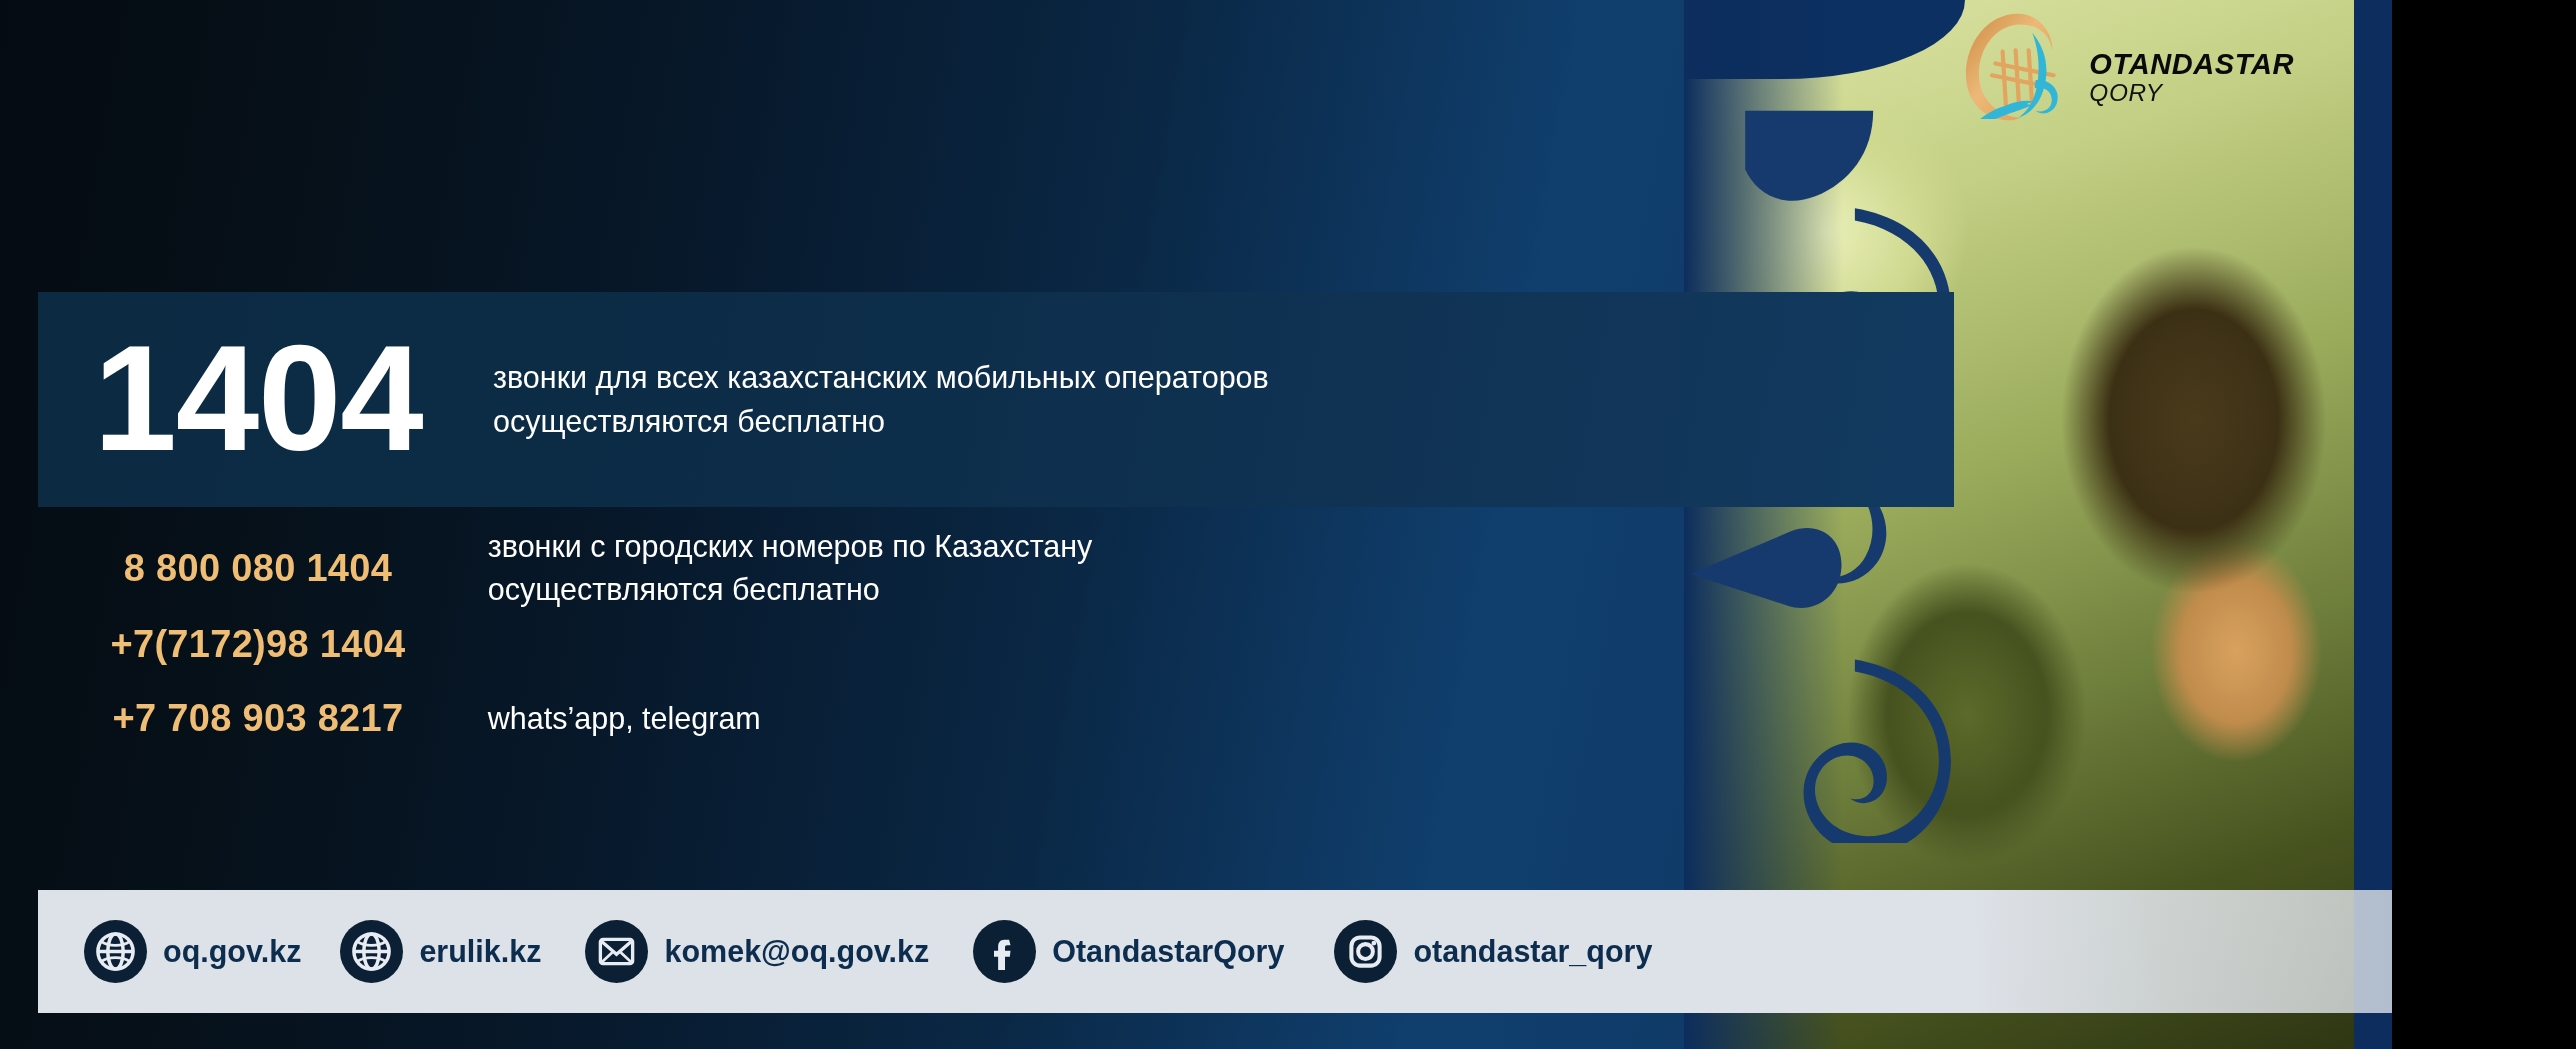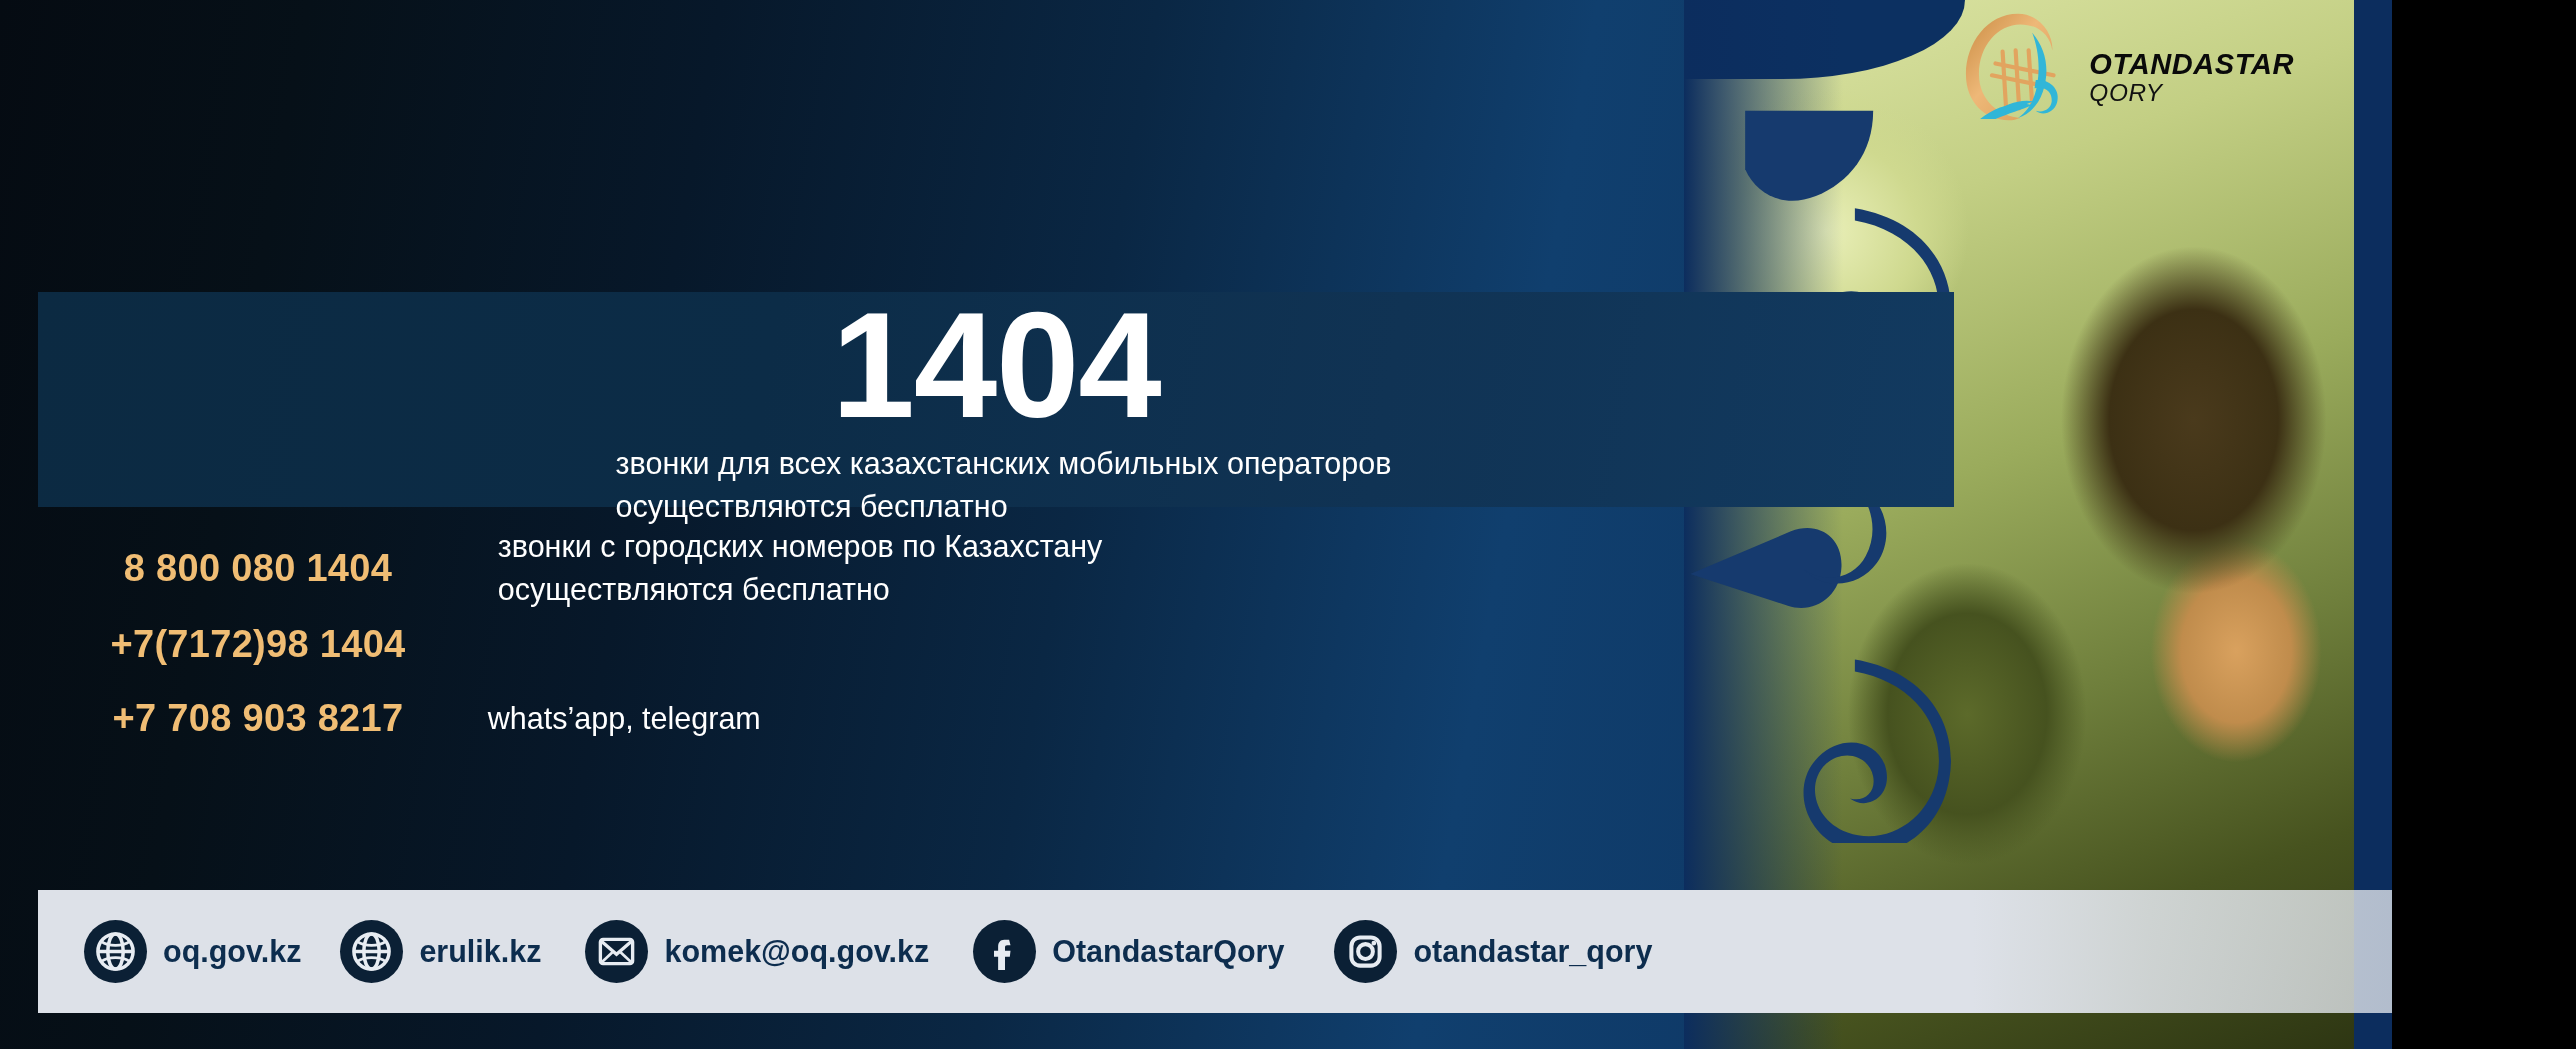--- a/index.html
+++ b/index.html
@@ -97,21 +97,21 @@
   }
 
   
   .panel{
     position:absolute;left:38px;top:292px;width:1916px;height:215px;
     background:linear-gradient(100deg,#0c2a42 0%,#0c2c47 38%,#103354 70%,#123a60 100%);
     z-index:4;
   }
   .row-main{
     position:absolute;left:38px;top:292px;width:1916px;height:215px;
-    display:flex;align-items:center;z-index:6;flex-direction:column;
+    display:flex;align-items:center;z-index:6;
   }
   .big-number{
     width:440px;flex:0 0 auto;text-align:center;
     color:#ffffff;font-size:150px;font-weight:bold;
     letter-spacing:-1.2px;line-height:1;
     transform:translateY(-2.4px);
   }
   .row-main .desc{
     color:#ffffff;font-size:30.5px;line-height:1.42;
     margin-left:15px;
@@ -121,21 +121,21 @@
   .rows{position:absolute;left:38px;top:525px;width:1954px;z-index:6;}
   .prow{display:flex;align-items:center;margin-bottom:8px;}
   .prow .num{
     width:440px;flex:0 0 auto;text-align:center;
     color:#f0bd74;font-size:38px;font-weight:bold;letter-spacing:0.3px;
     white-space:nowrap;
   }
   .prow .desc{
     color:#ffffff;font-size:30.5px;line-height:1.42;margin-left:9.8px;
   }
-  .prow.r1{margin-bottom:11px;gap:10px;}
+  .prow.r1{margin-bottom:11px;}
   .prow.r2{margin-bottom:31px;}
 
   
   .footer{
     position:absolute;left:38px;top:890px;width:2501px;height:123px;
     display:flex;align-items:center;z-index:10;
     background:linear-gradient(90deg,
       rgba(221,225,232,1) 0%,
       rgba(221,225,232,1) 77%,
       rgba(225,229,235,.88) 84%,

